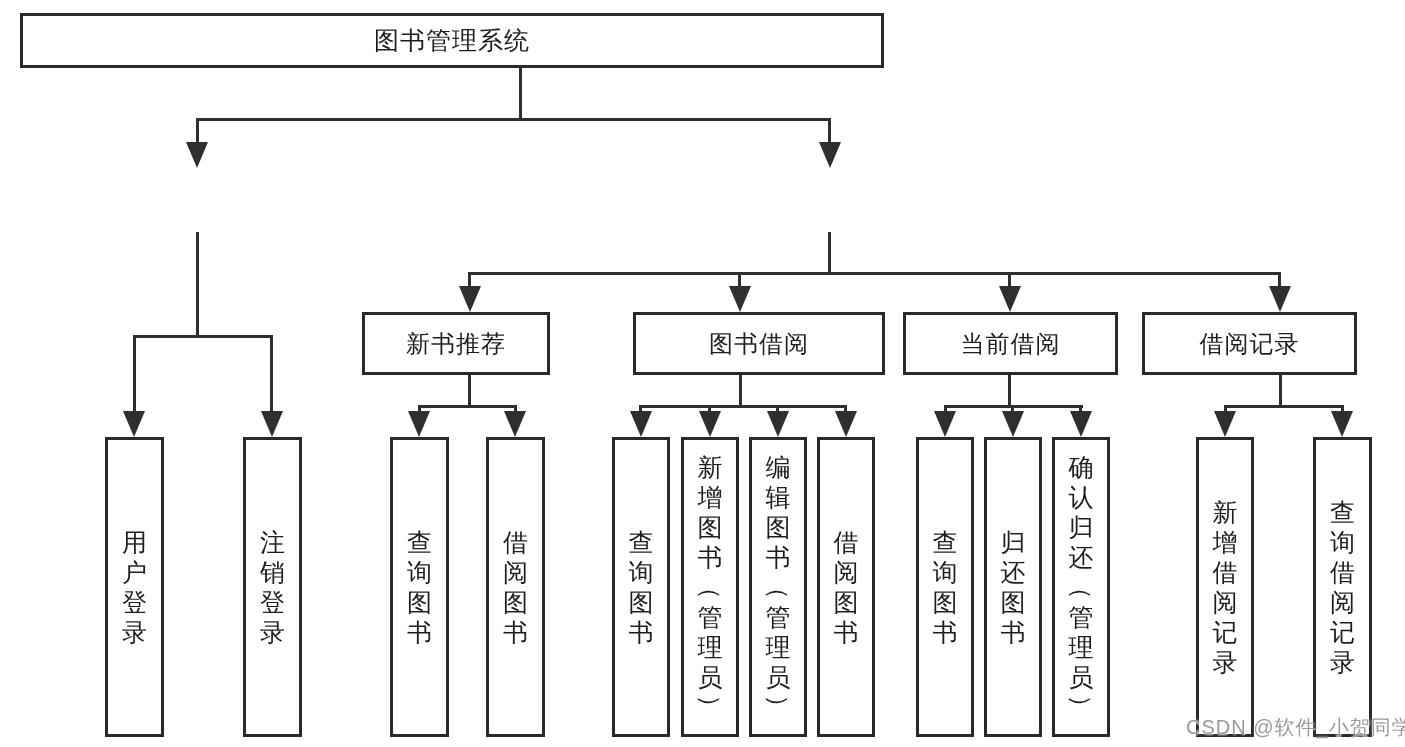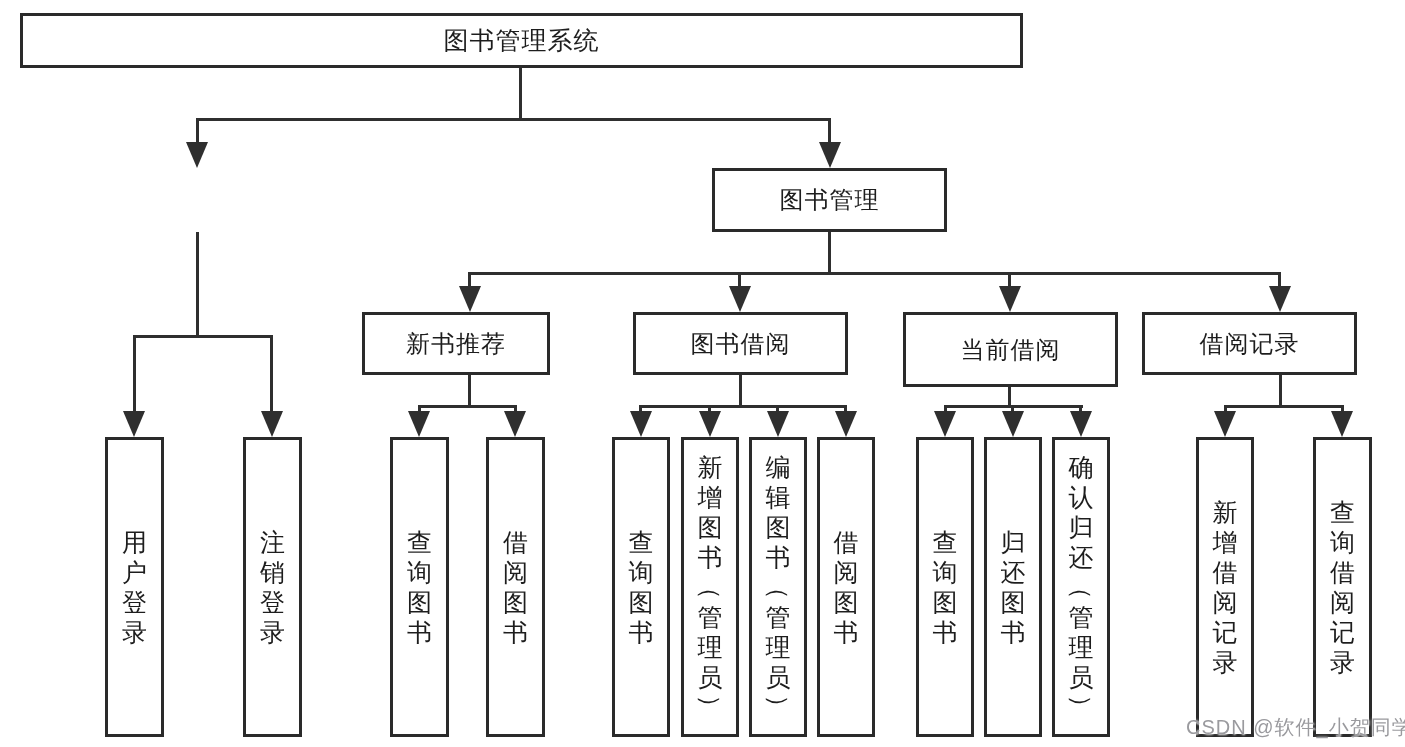--- a/index.html
+++ b/index.html
@@ -52,34 +52,31 @@
     z-index:5;
     text-shadow:0 0 3px rgba(255,255,255,.85), 1px 1px 2px rgba(255,255,255,.85);
     white-space:nowrap;
   }
 </style>
 </head>
 <body>
 
 <div class="canvas" style="--line: #2f2f2f; --border: #2a2a2a; --text: #1d1d1d; --wm: #9a9a9e; --bg: #ffffff;">
 
-  <div class="hbox root" style="left:20px;top:13px;width:1003px;height:55px">
+  <div class="hbox root" style="left:20px;top:13px;width:864px;height:55px">
     <span>图书管理系统</span>
   </div>
 
   <div class="vl" style="left:519px;top:68px;height:50px"></div>
   <div class="hl" style="left:196px;top:118px;width:635px"></div>
   <div class="vl" style="left:196px;top:118px;height:26px"></div>
   <div class="vl" style="left:828px;top:118px;height:26px"></div>
   <div class="arr" style="left:186px;top:142px"></div>
   <div class="arr" style="left:819px;top:142px"></div>
 
-  <div class="hbox" style="left:712px;top:168px;width:235px;height:64px">
-    <span>图书管理</span>
-  </div>
 
   <div class="vl" style="left:196px;top:232px;height:103px"></div>
   <div class="hl" style="left:133px;top:335px;width:140px"></div>
   <div class="vl" style="left:133px;top:335px;height:78px"></div>
   <div class="vl" style="left:270px;top:335px;height:78px"></div>
   <div class="arr" style="left:123px;top:411px"></div>
   <div class="arr" style="left:261px;top:411px"></div>
 
   <div class="vl" style="left:828px;top:232px;height:40px"></div>
   <div class="hl" style="left:469px;top:272px;width:812px"></div>
@@ -88,24 +85,24 @@
   <div class="vl" style="left:1008px;top:272px;height:16px"></div>
   <div class="vl" style="left:1278px;top:272px;height:16px"></div>
   <div class="arr" style="left:459px;top:286px"></div>
   <div class="arr" style="left:729px;top:286px"></div>
   <div class="arr" style="left:999px;top:286px"></div>
   <div class="arr" style="left:1269px;top:286px"></div>
 
   <div class="hbox" style="left:362px;top:312px;width:188px;height:63px">
     <span>新书推荐</span>
   </div>
-  <div class="hbox" style="left:633px;top:312px;width:215px;height:63px">
+  <div class="hbox" style="left:633px;top:312px;width:252px;height:63px">
     <span>图书借阅</span>
   </div>
-  <div class="hbox" style="left:903px;top:312px;width:215px;height:75px">
+  <div class="hbox" style="left:903px;top:312px;width:215px;height:63px">
     <span>当前借阅</span>
   </div>
   <div class="hbox" style="left:1142px;top:312px;width:215px;height:63px">
     <span>借阅记录</span>
   </div>
 
   <div class="vl" style="left:468px;top:375px;height:30px"></div>
   <div class="hl" style="left:418px;top:405px;width:99px"></div>
   <div class="vl" style="left:418px;top:405px;height:8px"></div>
   <div class="vl" style="left:514px;top:405px;height:8px"></div>

